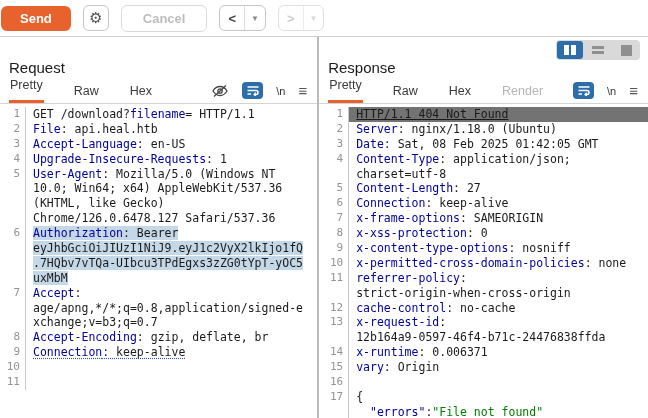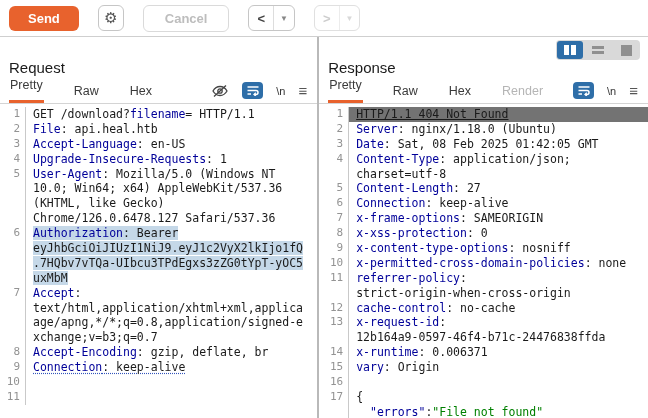--- a/index.html
+++ b/index.html
@@ -1,21 +1,21 @@
 <!DOCTYPE html>
 <html><head>
 <meta charset="utf-8">
 <style>
   * { margin:0; padding:0; box-sizing:border-box; }
   html,body { width:648px; height:418px; overflow:hidden; background:#fff;
     font-family:"Liberation Sans", sans-serif; }
 
   
-  .toolbar { height:37px; display:flex; align-items:center; gap:19px;
-    padding-left:9px; border-bottom:1px solid #cfcfcf; background:#fff; }
+  .toolbar { height:37px; display:flex; align-items:center; gap:12px;
+    padding-left:1px; border-bottom:1px solid #cfcfcf; background:#fff; }
   .send-btn { background:#E8622D; color:#fff; font-weight:bold; font-size:13px;
     padding:5px 19px; border:none; border-radius:6px; cursor:pointer; }
   .gear-btn { width:26px; height:26px; border:1px solid #c6c6c6; border-radius:6px;
     background:#fff; display:flex; align-items:center; justify-content:center;
     font-size:15px; color:#555; cursor:pointer; }
   .cancel-btn { border:1px solid #dadada; border-radius:6px; color:#bdbdbd;
     font-size:13px; padding:5px 21px; background:#fff;font-weight:bold; }
   .nav-btn { display:flex; align-items:stretch; border:1px solid #c6c6c6;
     border-radius:6px; background:#fff; overflow:hidden; height:26px; }
   .nav-btn .seg { display:flex; align-items:center; padding:0 8px; font-size:13px;
@@ -172,24 +172,20 @@
         <div class="ed-row sel">
           <span class="gutter"></span>
           <span class="code"><span class="c-p">uxMbM</span></span>
         </div>
         <div class="ed-row ">
           <span class="gutter">7</span>
           <span class="code"><span class="c-k">Accept</span><span class="c-p">:</span></span>
         </div>
         <div class="ed-row ">
           <span class="gutter"></span>
-          <span class="code"><span class="c-p">text/html,application/xhtml+xml,applica</span></span>
-        </div>
-        <div class="ed-row ">
-          <span class="gutter"></span>
           <span class="code"><span class="c-p">age/apng,*/*;q=0.8,application/signed-e</span></span>
         </div>
         <div class="ed-row ">
           <span class="gutter"></span>
           <span class="code"><span class="c-p">xchange;v=b3;q=0.7</span></span>
         </div>
         <div class="ed-row ">
           <span class="gutter">8</span>
           <span class="code"><span class="c-k">Accept-Encoding</span><span class="c-p">: gzip, deflate, br</span></span>
         </div>

